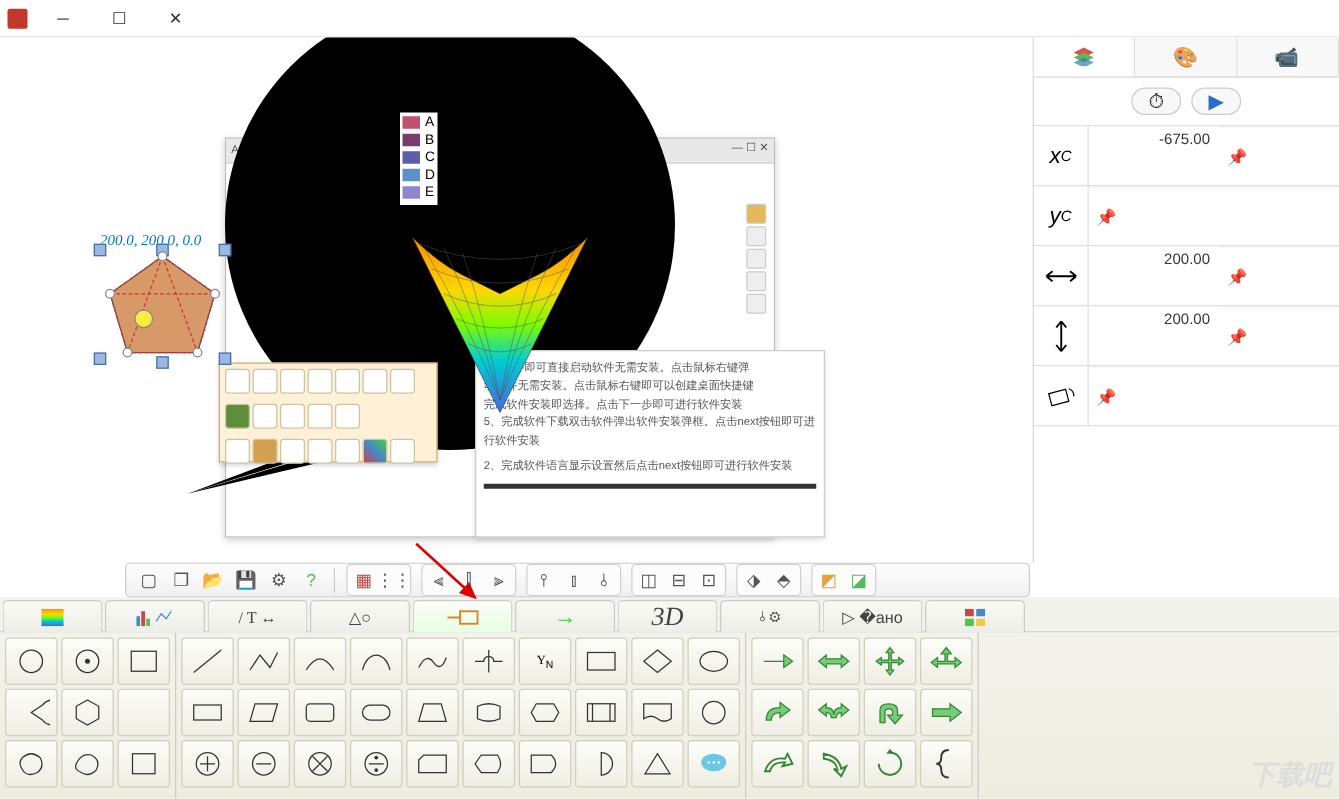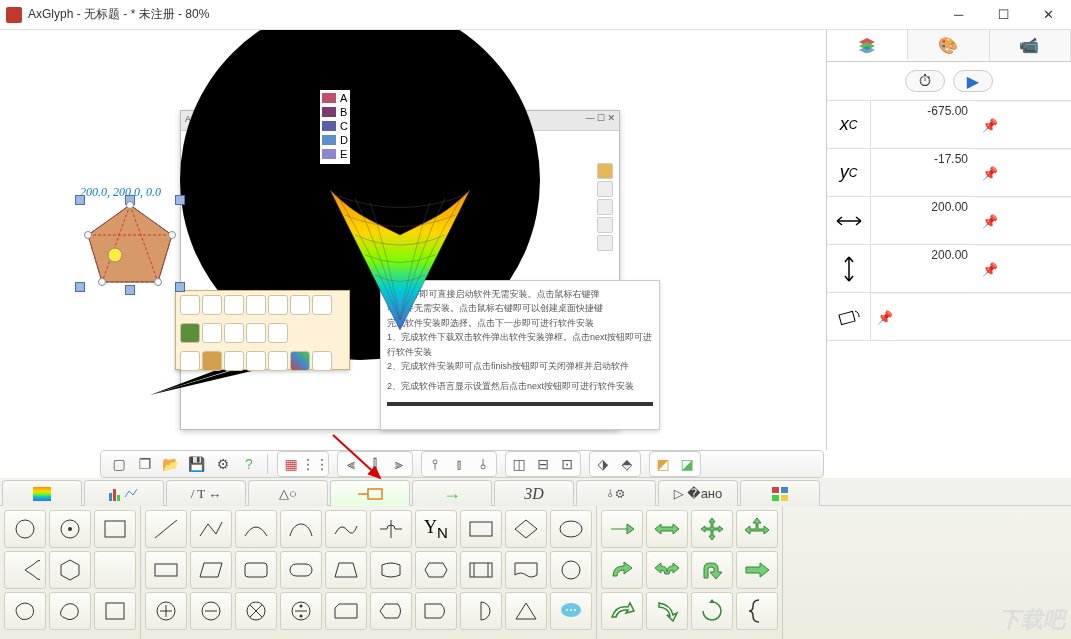--- a/index.html
+++ b/index.html
@@ -79,21 +79,20 @@
 
 .watermark { position:absolute; right:6px; bottom:4px; font-size:22px; color:#ddd; font-weight:bold; pointer-events:none; font-style:italic;}
 .redarrow { position:absolute; left:325px; top:430px; pointer-events:none; z-index:50;}
 .needle { position:absolute; left:150px; top:305px; width:160px; height:60px; pointer-events:none;}
 </style>
 </head>
 <body>
 
 <div class="titlebar">
   <div class="logo"></div>
-  <div class="title">AxGlyph - 无标题 - * 未注册 - 80%</div>
   <div class="wbtn">─</div>
   <div class="wbtn">☐</div>
   <div class="wbtn close">✕</div>
 </div>
 
 <div class="workarea">
   <div class="canvas">
 
     <div class="subwin">
       <div class="subwin-title">
@@ -203,22 +202,21 @@
           <span class="btn"></span>
           <span class="btn" style="background:linear-gradient(45deg,#c44,#48c,#4c4)"></span>
           <span class="btn"></span>
         </div>
     </div>
 
     <div class="textdoc">
       <div>exe文件即可直接启动软件无需安装。点击鼠标右键弹</div>
       <div>动软件无需安装。点击鼠标右键即可以创建桌面快捷键</div>
       <div>完成软件安装即选择。点击下一步即可进行软件安装</div>
-      <div>1、完成软件下载双击软件弹出软件安装弹框。点击next按钮即可进行软件安装</div>
-      <div>2、完成软件安装即可点击finish按钮即可关闭弹框并启动软件</div>
+      <div>5、完成软件下载双击软件弹出软件安装弹框。点击next按钮即可进行软件安装</div>
       <div style="height:6px"></div>
       <div>2、完成软件语言显示设置然后点击next按钮即可进行软件安装</div>
       <div class="bar"></div>
     </div>
 
     <div class="coords">200.0, 200.0, 0.0</div>
     <div class="pentagon-wrap">
       <div class="pentagon">
         <svg width="100" height="90" viewBox="0 0 100 90">
           <polygon points="50,5 92,35 78,82 22,82 8,35" fill="#d89968" stroke="#555" stroke-width="1"></polygon>
@@ -279,21 +277,20 @@
             <span class="pin-icon">📌</span>
           </div>
         </div>
     </div>
     <div class="proprow">
       <div class="plabel">
           <span>y</span>
           <sub style="font-size:12px">C</sub>
         </div>
       <div class="pval">
-          <div class="pnum">-17.50</div>
           <div class="ppin">
             <span class="pin-icon">📌</span>
           </div>
         </div>
     </div>
     <div class="proprow">
       <div class="plabel">
           <svg width="26" height="14">
             <path d="M1 7 L6 3 M1 7 L6 11 M1 7 L25 7 M25 7 L20 3 M25 7 L20 11" stroke="#000" fill="none" stroke-width="1.5"></path>
           </svg>
@@ -420,21 +417,21 @@
   <div class="cattab active">
       <svg width="28" height="14">
         <rect x="12" y="2" width="14" height="10" fill="none" stroke="#e67e22" stroke-width="1.5"></rect>
         <line x1="2" y1="7" x2="12" y2="7" stroke="#e67e22" stroke-width="1.5"></line>
       </svg>
     </div>
   <div class="cattab">
       <span style="color:#4c4;font-size:18px">→</span>
     </div>
   <div class="cattab">
-      <span style="font-style:italic;font-family:serif;font-size:16px">3D</span>
+      <span style="font-style:italic;font-family:serif;font-size:21px">3D</span>
     </div>
   <div class="cattab">
       <span style="font-size:11px">⫰ ⚙</span>
     </div>
   <div class="cattab">
       <span>▷ �ано</span>
     </div>
   <div class="cattab">
       <svg width="16" height="14">
         <rect x="0" y="0" width="7" height="6" fill="#c44"></rect>
@@ -519,21 +516,21 @@
           <svg width="30" height="26">
             <path d="M4 18 Q10 6 16 14 T26 10" fill="none" stroke="#333"></path>
           </svg>
         </div>
     <div class="cell">
           <svg width="30" height="26">
             <path d="M4 13 L11 13 A4 4 0 0 1 19 13 L26 13 M15 4 L15 22" fill="none" stroke="#333"></path>
           </svg>
         </div>
     <div class="cell">
-          <span style="font-family:serif;font-size:18px">Y<sub>N</sub></span>
+          <span style="font-family:serif;font-size:10px">Y<sub>N</sub></span>
         </div>
     <div class="cell">
           <svg width="30" height="26">
             <rect x="4" y="6" width="22" height="14" fill="none" stroke="#333"></rect>
           </svg>
         </div>
     <div class="cell">
           <svg width="30" height="26">
             <polygon points="15,4 26,13 15,22 4,13" fill="none" stroke="#333"></polygon>
           </svg>

